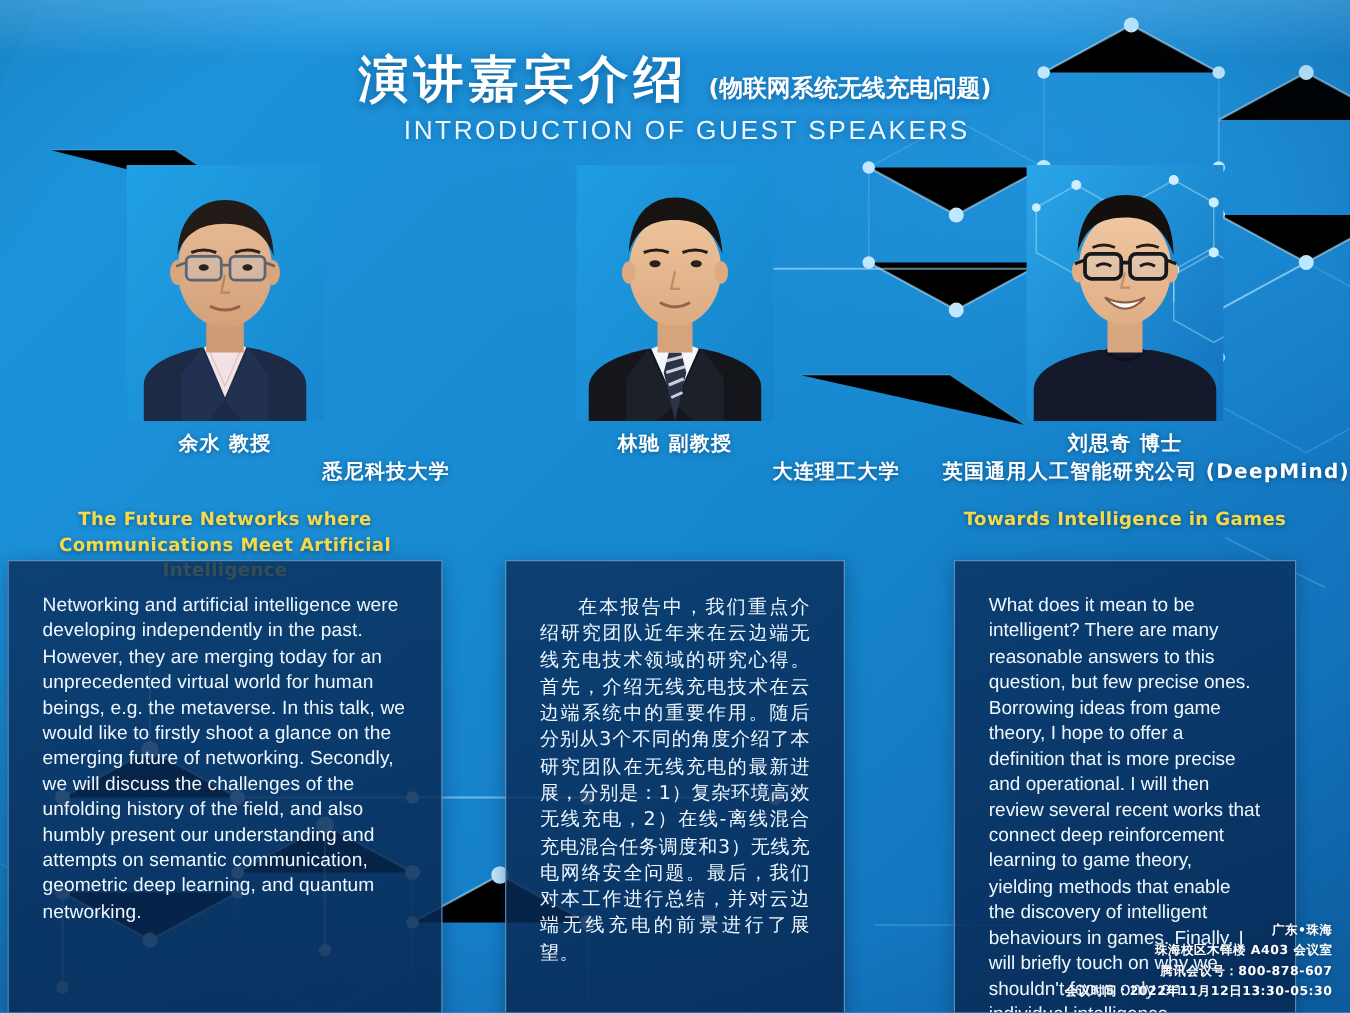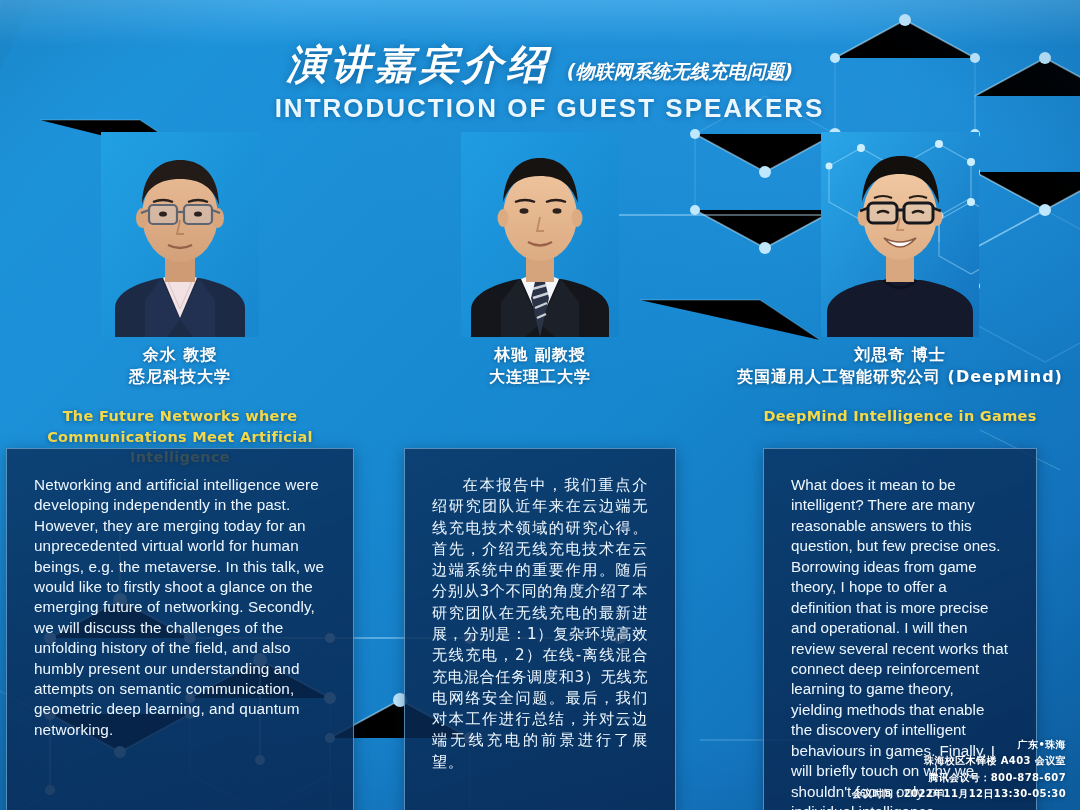--- a/index.html
+++ b/index.html
@@ -27,40 +27,40 @@
   .hex{fill:none;stroke:rgba(170,225,255,.40);stroke-width:1.4;}
   .hex.dim{stroke:rgba(150,215,255,.20);}
   .ln{stroke:rgba(185,232,255,.55);stroke-width:1.6;}
   .ln.dim{stroke:rgba(160,220,255,.26);stroke-width:1.3;}
   .nd{fill:#bfe8ff;}
   .vignette{position:absolute;inset:0;pointer-events:none;
     background:radial-gradient(ellipse 95% 88% at 50% 45%,rgba(0,0,0,0) 55%,rgba(4,45,90,.38) 100%);}
 
   
   .header{position:absolute;left:0;right:0;top:44px;text-align:center;z-index:6;}
-  .title-row{display:flex;align-items:flex-end;justify-content:center;gap:16px;line-height:1;font-style:italic;}
+  .title-row{display:flex;align-items:flex-end;justify-content:center;gap:16px;line-height:1;}
   .title-cn{font-family:"DejaVu Sans",sans-serif;font-size:40px;font-weight:bold;color:#ffffff;
     letter-spacing:4px;text-shadow:0 2px 8px rgba(0,40,80,.45);}
   .title-note{font-family:"DejaVu Sans",sans-serif;font-size:19px;font-weight:bold;color:#ffffff;
     letter-spacing:0px;padding-bottom:3px;text-shadow:0 1px 5px rgba(0,40,80,.4);}
-  .title-en{margin-top:9px;font-size:26px;letter-spacing:2.0px;color:#eaf7ff;font-weight:bold;
+  .title-en{margin-top:9px;font-size:21px;letter-spacing:2.0px;color:#eaf7ff;font-weight:normal;
     text-shadow:0 1px 5px rgba(0,40,80,.35);padding-left:19px;}
 
   
   .speakers{position:absolute;left:0;right:0;top:132px;height:330px;z-index:6;
     display:flex;justify-content:center;}
   .col{width:360px;position:relative;}
   .photo-wrap{width:158px;margin:0 auto;position:relative;}
   .photo{width:158px;height:205px;overflow:hidden;position:relative;display:block;}
   .photo svg{display:block;width:158px;height:205px;}
   .names{text-align:center;margin-top:7px;}
   .nm{font-family:"DejaVu Sans",sans-serif;font-size:16px;font-weight:bold;color:#ffffff;
     line-height:1.38;letter-spacing:1px;text-shadow:0 1px 4px rgba(0,35,70,.5);}
   .aff{font-family:"DejaVu Sans",sans-serif;font-size:16px;font-weight:bold;color:#ffffff;
-    line-height:1.38;letter-spacing:1px;text-shadow:0 1px 4px rgba(0,35,70,.5);}
+    line-height:1.38;letter-spacing:1px;text-shadow:0 1px 4px rgba(0,35,70,.5);text-align:right;}
   .talk{margin-top:18px;font-family:"DejaVu Sans",sans-serif;font-size:14.5px;font-weight:bold;
     color:#f4d94a;line-height:1.42;letter-spacing:.3px;text-shadow:0 1px 4px rgba(0,35,70,.5);}
   .talk.cn{font-size:16px;letter-spacing:1px;}
 
   
   .abstracts{position:absolute;left:0;right:0;top:448px;z-index:6;display:flex;justify-content:center;}
   .abox-col{width:360px;display:flex;justify-content:center;}
   .abox{border:1px solid rgba(150,215,255,.55);
     background:linear-gradient(160deg,rgba(9,46,92,.80),rgba(6,38,80,.88));
     box-shadow:0 3px 14px rgba(0,25,60,.35);
@@ -335,21 +335,21 @@
             <path d="M91,81 Q97,77 103,81" stroke="#201915" stroke-width="2.4" fill="none"></path>
             <path d="M79,86 L76,98 L83,98" fill="none" stroke="#c48d66" stroke-width="1.8"></path>
 
             <path d="M63,106 Q79,124 95,106 Q79,114 63,106 Z" fill="#fbfbfb" stroke="#8d5a43" stroke-width="1.6"></path>
           </svg>
         </div>
       </div>
       <div class="names">
         <div class="nm">刘思奇 博士</div>
         <div class="aff">英国通用人工智能研究公司 (DeepMind)</div>
-        <div class="talk">DeepMind Intelligence in Games</div>
+        <div class="talk">Towards Intelligence in Games</div>
       </div>
     </div>
   </div>
 
   <div class="abstracts">
     <div class="abox-col">
       <div class="abox en">
         <p> Networking and artificial intelligence were developing independently in the past. However, they are merging today for an unprecedented virtual world for human beings, e.g. the metaverse. In this talk, we would like to firstly shoot a glance on the emerging future of networking. Secondly, we will discuss the challenges of the unfolding history of the field, and also humbly present our understanding and attempts on semantic communication, geometric deep learning, and quantum networking.</p>
       </div>
     </div>

